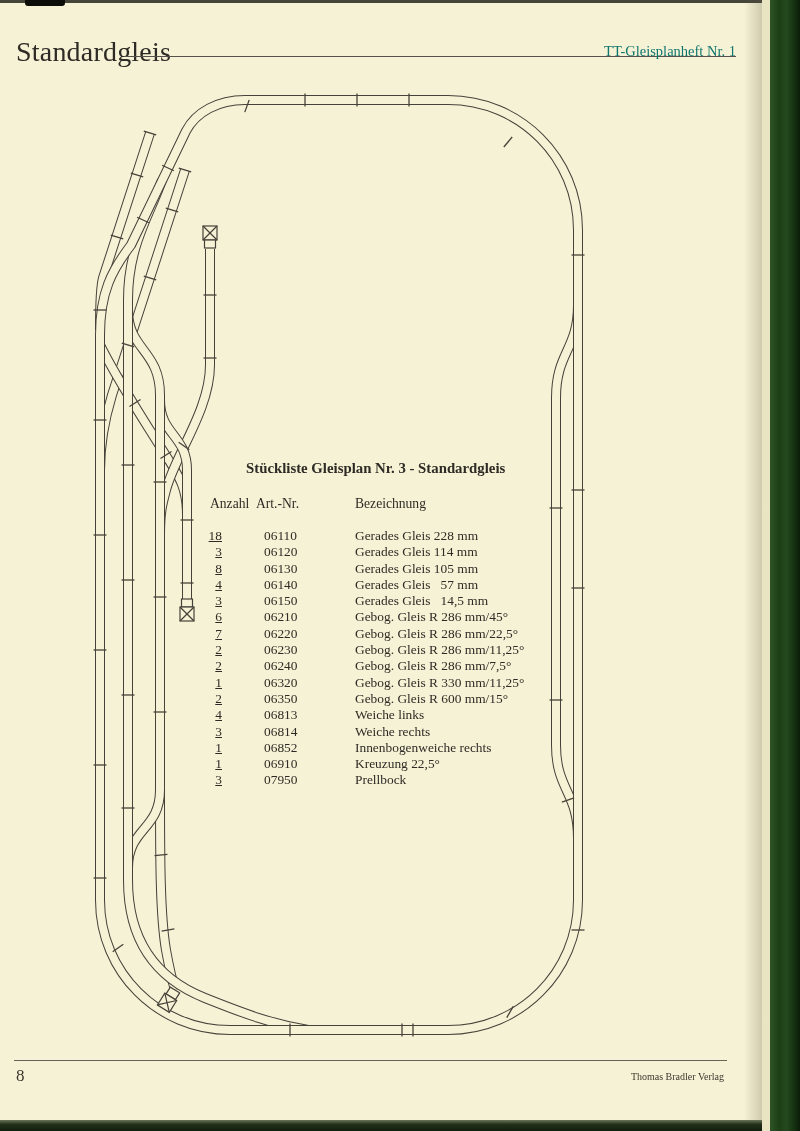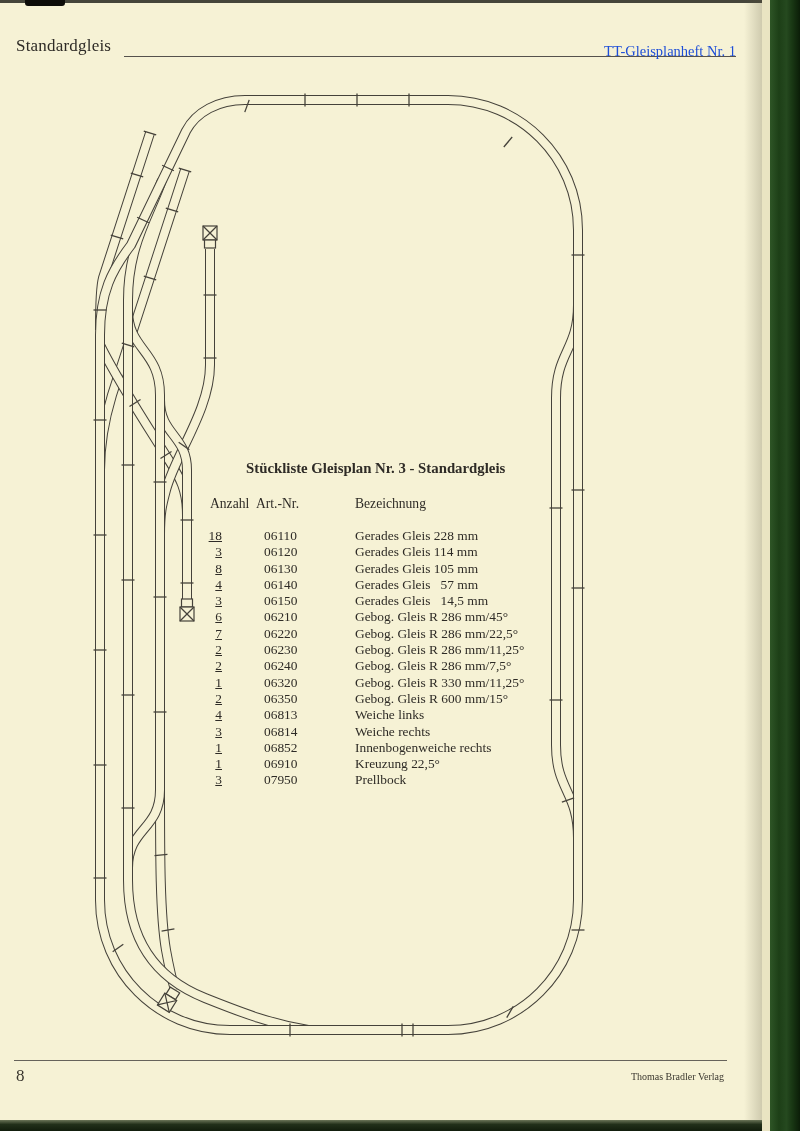--- a/index.html
+++ b/index.html
@@ -12,22 +12,22 @@
   .top-blob{position:absolute;left:25px;top:0;width:40px;height:6px;background:#0c0c08;border-radius:0 0 3px 3px;z-index:7;}
   .bottom-edge{position:absolute;left:0;top:1120px;width:800px;height:11px;
        background:linear-gradient(#6a7457,#22301a 40%,#111d0c);z-index:6;}
   .page-shadow-right{position:absolute;top:0;left:744px;width:18px;height:1131px;
        background:linear-gradient(90deg,rgba(90,85,60,0) ,rgba(90,85,60,.25));z-index:6;}
   .page-edge-light{position:absolute;top:0;left:762px;width:8px;height:1131px;background:#e9e4c2;z-index:7;}
   .green-strip{position:absolute;top:0;left:770px;width:30px;height:1131px;z-index:8;
        background:linear-gradient(90deg,#2e5526 0%,#1d3f17 30%,#25491f 55%,#183613 75%,#0b1d08 100%);}
 
   
-  .hdr-left{position:absolute;left:16px;top:36px;font-size:17px;color:#2e2b26;letter-spacing:.2px;z-index:3;}
-  .hdr-right{position:absolute;right:64px;top:43px;font-size:14.5px;color:#1d4ed8;z-index:3;}
+  .hdr-left{position:absolute;left:16px;top:36px;font-size:28px;color:#2e2b26;letter-spacing:.2px;z-index:3;}
+  .hdr-right{position:absolute;right:64px;top:43px;font-size:14.5px;color:#0f766e;z-index:3;}
   .hdr-rule{position:absolute;left:124px;top:56px;width:612px;height:1px;background:#55524c;z-index:3;}
   .gray-bar{position:absolute;left:14px;top:67px;width:723px;height:9px;z-index:3;
        background:linear-gradient(#b4bbb9,#8b9593 45%,#a3ababs 80%,#a9b1af);}
   .ftr-rule{position:absolute;left:14px;top:1060px;width:713px;height:1px;background:#66635b;z-index:3;}
   .ftr-num{position:absolute;left:16px;top:1066px;font-size:17px;color:#3a372f;z-index:3;}
   .ftr-pub{position:absolute;right:76px;top:1071px;font-size:10px;color:#3a372f;z-index:3;}
 
   
   .parts{position:absolute;left:0;top:0;z-index:3;color:#2e2b26;}
   .parts-title{position:absolute;left:210px;top:460px;font-size:14.8px;font-weight:bold;white-space:nowrap;margin-left:36px;}

